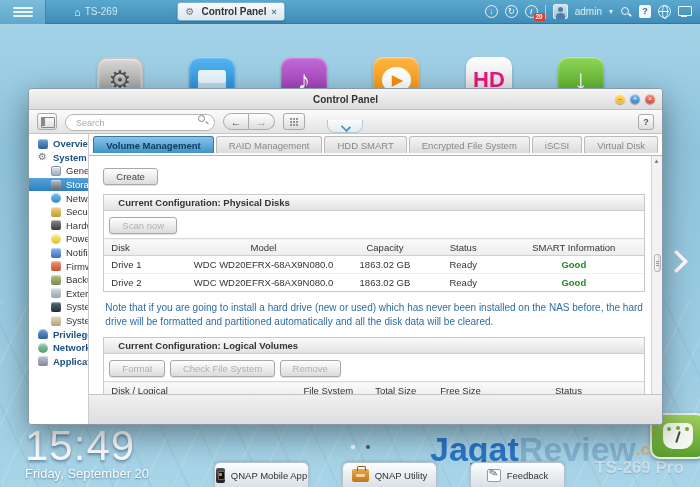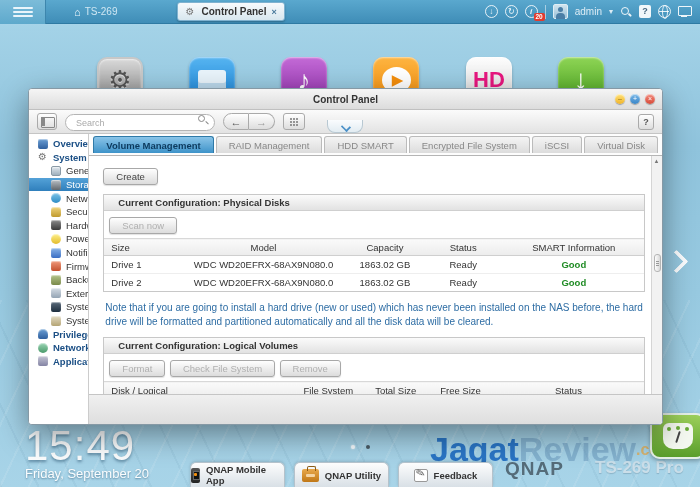--- a/index.html
+++ b/index.html
@@ -182,22 +182,22 @@
     border-top:4px solid rgba(255,255,255,.95); transform:rotate(45deg); border-radius:2px; }
   .clock { position:absolute; left:25px; top:424px; z-index:3; color:#fbfdfe; text-shadow:0 2px 3px rgba(40,80,110,.55); }
   .clock .time { font-size:42px; font-weight:normal; letter-spacing:1px; line-height:44px; }
   .clock .date { font-size:13px; margin-top:-2px; text-shadow:0 1px 2px rgba(40,80,110,.6); }
   .pagedots { position:absolute; left:351px; top:445px; display:flex; gap:11px; z-index:3; }
   .pdot { width:4px; height:4px; border-radius:50%; }
   .pdot.a { background:#f4fafd; box-shadow:0 0 2px rgba(255,255,255,.8); }
   .pdot.b { background:#4a5a64; }
   .dock { position:absolute; left:190px; bottom:0; display:flex; gap:9px; z-index:15; }
   .dockbtn { width:95px; height:25px; background:linear-gradient(#fdfdfd,#d9e0e6); border:1px solid #b5c2cb; border-bottom:none;
-    border-radius:6px 6px 0 0; display:flex; align-items:center; justify-content:center; gap:6px; font-size:9.5px; font-weight:bold; color:#333;
-    box-shadow:0 -1px 3px rgba(0,0,0,.15); cursor:pointer; }
+    border-radius:6px 6px 0 0; display:flex; align-items:center; justify-content:center; gap:6px; font-size:9.5px; font-weight:normal; color:#333;
+    box-shadow:0 -1px 3px rgba(0,0,0,.15); cursor:pointer;margin-left:24px; }
   .dk-phone { width:9px; height:15px; background:linear-gradient(#555,#222); border-radius:2px; position:relative; flex:none; }
   .dk-phone::before { content:""; position:absolute; left:2px; top:3px; width:5px; height:7px; background:#111; border:1px solid #666; }
   .dk-phone::after { content:""; position:absolute; left:3px; top:5.5px; width:3px; height:3px; background:#f58f0c; border-radius:1px; }
   .dk-box { width:17px; height:13px; background:linear-gradient(#e8a84c,#c07818); border-radius:2px; position:relative; flex:none; }
   .dk-box::before { content:""; position:absolute; left:5px; top:-3px; width:7px; height:4px; border:1.5px solid #8a5a14; border-bottom:none; border-radius:2px 2px 0 0; }
   .dk-box::after { content:""; position:absolute; left:4px; top:5px; width:9px; height:3px; background:#f4d4a4; border-radius:1px; }
   .dk-pen { width:14px; height:13px; background:#fff; border:1px solid #999; border-radius:2px; position:relative; flex:none; }
   .dk-pen::before { content:"\270E"; position:absolute; left:1px; top:-3px; font-size:11px; color:#555; transform:rotate(-15deg); }
   .watermark { position:absolute; left:430px; top:430px; z-index:2; white-space:nowrap; font-weight:bold; }
   .wm1 { font-size:34px; color:#1565c0; opacity:.85; }
@@ -369,21 +369,21 @@
           <span class="btn">Create</span>
 
           <div class="section">
             <div class="sec-hd">Current Configuration: Physical Disks</div>
             <div class="sec-btnrow">
               <span class="btn disabled">Scan now</span>
             </div>
             <table>
               <thead>
                 <tr>
-                  <th class="l pc1">Size</th>
+                  <th class="l pc1">Disk</th>
                   <th class="pc2">Model</th>
                   <th class="pc3">Capacity</th>
                   <th class="pc4">Status</th>
                   <th class="pc5">SMART Information</th>
                 </tr>
               </thead>
               <tbody>
                 <tr>
                   <td class="l">Drive 1</td>
                   <td>WDC WD20EFRX-68AX9N080.0</td>

